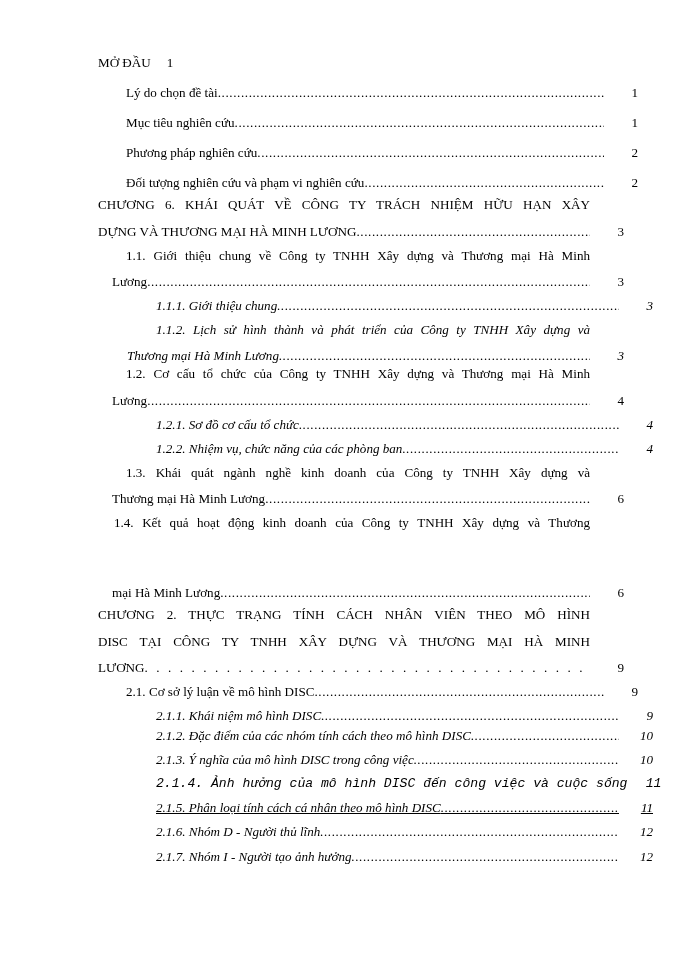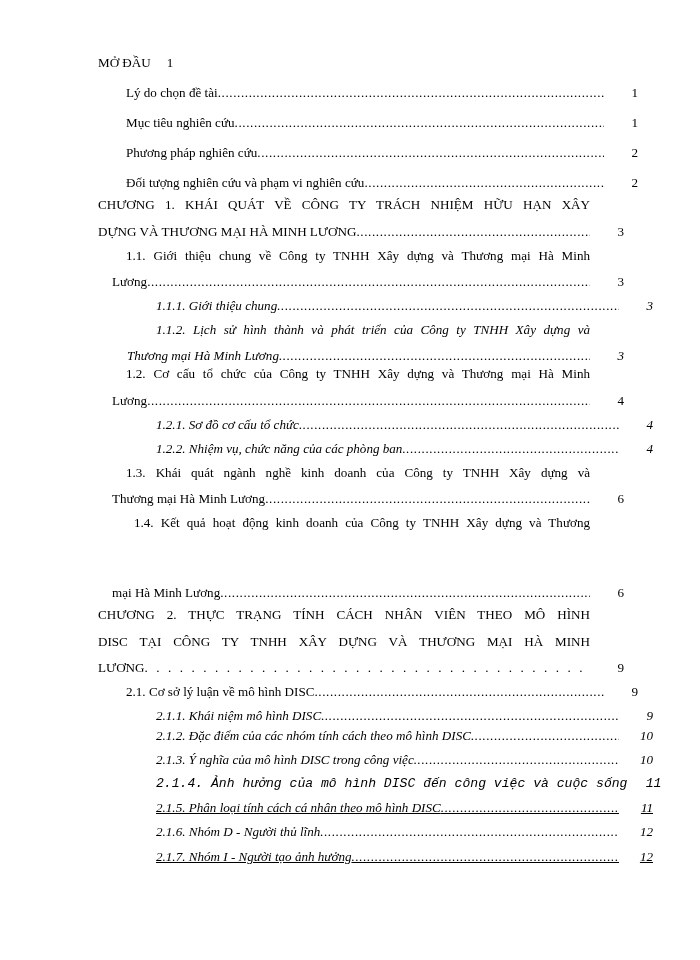--- a/index.html
+++ b/index.html
@@ -128,21 +128,21 @@
         </div>
       </div>
       <div class="toc-entry lvl-sub0" style="margin-top: 17px;">
         <div class="row" style="margin-left: 14px;">
           <span class="lead-text">Đối tượng nghiên cứu và phạm vi nghiên cứu </span>
           <span class="dots">...........................................................................................................................................................................................................................</span>
           <span class="num">2</span>
         </div>
       </div>
       <div class="toc-entry lvl-chapter" style="margin-top: 9px;">
-        <div class="just" style="margin-left: 0px; padding-right: 34px;">CHƯƠNG 1. KHÁI QUÁT VỀ CÔNG TY TRÁCH NHIỆM HỮU HẠN XÂY</div>
+        <div class="just" style="margin-left: 0px; padding-right: 34px;">CHƯƠNG 6. KHÁI QUÁT VỀ CÔNG TY TRÁCH NHIỆM HỮU HẠN XÂY</div>
         <div class="row" style="margin-left: 0px;">
           <span class="lead-text">DỰNG VÀ THƯƠNG MẠI HÀ MINH LƯƠNG </span>
           <span class="dots">...........................................................................................................................................................................................................................</span>
           <span class="num">3</span>
         </div>
       </div>
       <div class="toc-entry lvl-2" style="margin-top: 11px;">
         <div class="just" style="margin-left: 14px; padding-right: 34px;">1.1. Giới thiệu chung về Công ty TNHH Xây dựng và Thương mại Hà Minh</div>
         <div class="row" style="margin-left: 0px;">
           <span class="lead-text">Lương </span>
@@ -189,21 +189,21 @@
       </div>
       <div class="toc-entry lvl-2" style="margin-top: 11px;">
         <div class="just" style="margin-left: 14px; padding-right: 34px;">1.3. Khái quát ngành nghề kinh doanh của Công ty TNHH Xây dựng và</div>
         <div class="row" style="margin-left: 0px;">
           <span class="lead-text">Thương mại Hà Minh Lương </span>
           <span class="dots">...........................................................................................................................................................................................................................</span>
           <span class="num">6</span>
         </div>
       </div>
       <div class="toc-entry lvl-2" style="margin-top: 11px;">
-        <div class="just" style="margin-left: 22px; padding-right: 34px;">1.4. Kết quả hoạt động kinh doanh của Công ty TNHH Xây dựng và Thương</div>
+        <div class="just" style="margin-left: 2px; padding-right: 34px;">1.4. Kết quả hoạt động kinh doanh của Công ty TNHH Xây dựng và Thương</div>
         <div class="row" style="margin-left: 0px; margin-top: 44px;">
           <span class="lead-text">mại Hà Minh Lương </span>
           <span class="dots">...........................................................................................................................................................................................................................</span>
           <span class="num">6</span>
         </div>
       </div>
       <div class="toc-entry lvl-chapter" style="margin-top: 9px;">
         <div class="just" style="margin-left: 0px; padding-right: 34px;">CHƯƠNG 2. THỰC TRẠNG TÍNH CÁCH NHÂN VIÊN THEO MÔ HÌNH</div>
         <div class="just" style="margin-left: 0px; padding-right: 34px;">DISC TẠI CÔNG TY TNHH XÂY DỰNG VÀ THƯƠNG MẠI HÀ MINH</div>
         <div class="row" style="margin-left: 0px;">
@@ -255,20 +255,20 @@
         </div>
       </div>
       <div class="toc-entry lvl-3" style="margin-top: 11px; font-style: italic;">
         <div class="row" style="margin-left: 29px;">
           <span class="lead-text">2.1.6. Nhóm D - Người thủ lĩnh </span>
           <span class="dots">...........................................................................................................................................................................................................................</span>
           <span class="num italic">12</span>
         </div>
       </div>
       <div class="toc-entry lvl-3" style="margin-top: 11px; font-style: italic;">
-        <div class="row" style="margin-left: 29px; text-decoration: underline;">
+        <div class="row" style="margin-left: 29px;">
           <span class="lead-text">2.1.7. Nhóm I - Người tạo ảnh hưởng </span>
           <span class="dots">...........................................................................................................................................................................................................................</span>
           <span class="num italic">12</span>
         </div>
       </div>
     </div>
 </div>
 
 </body></html>

